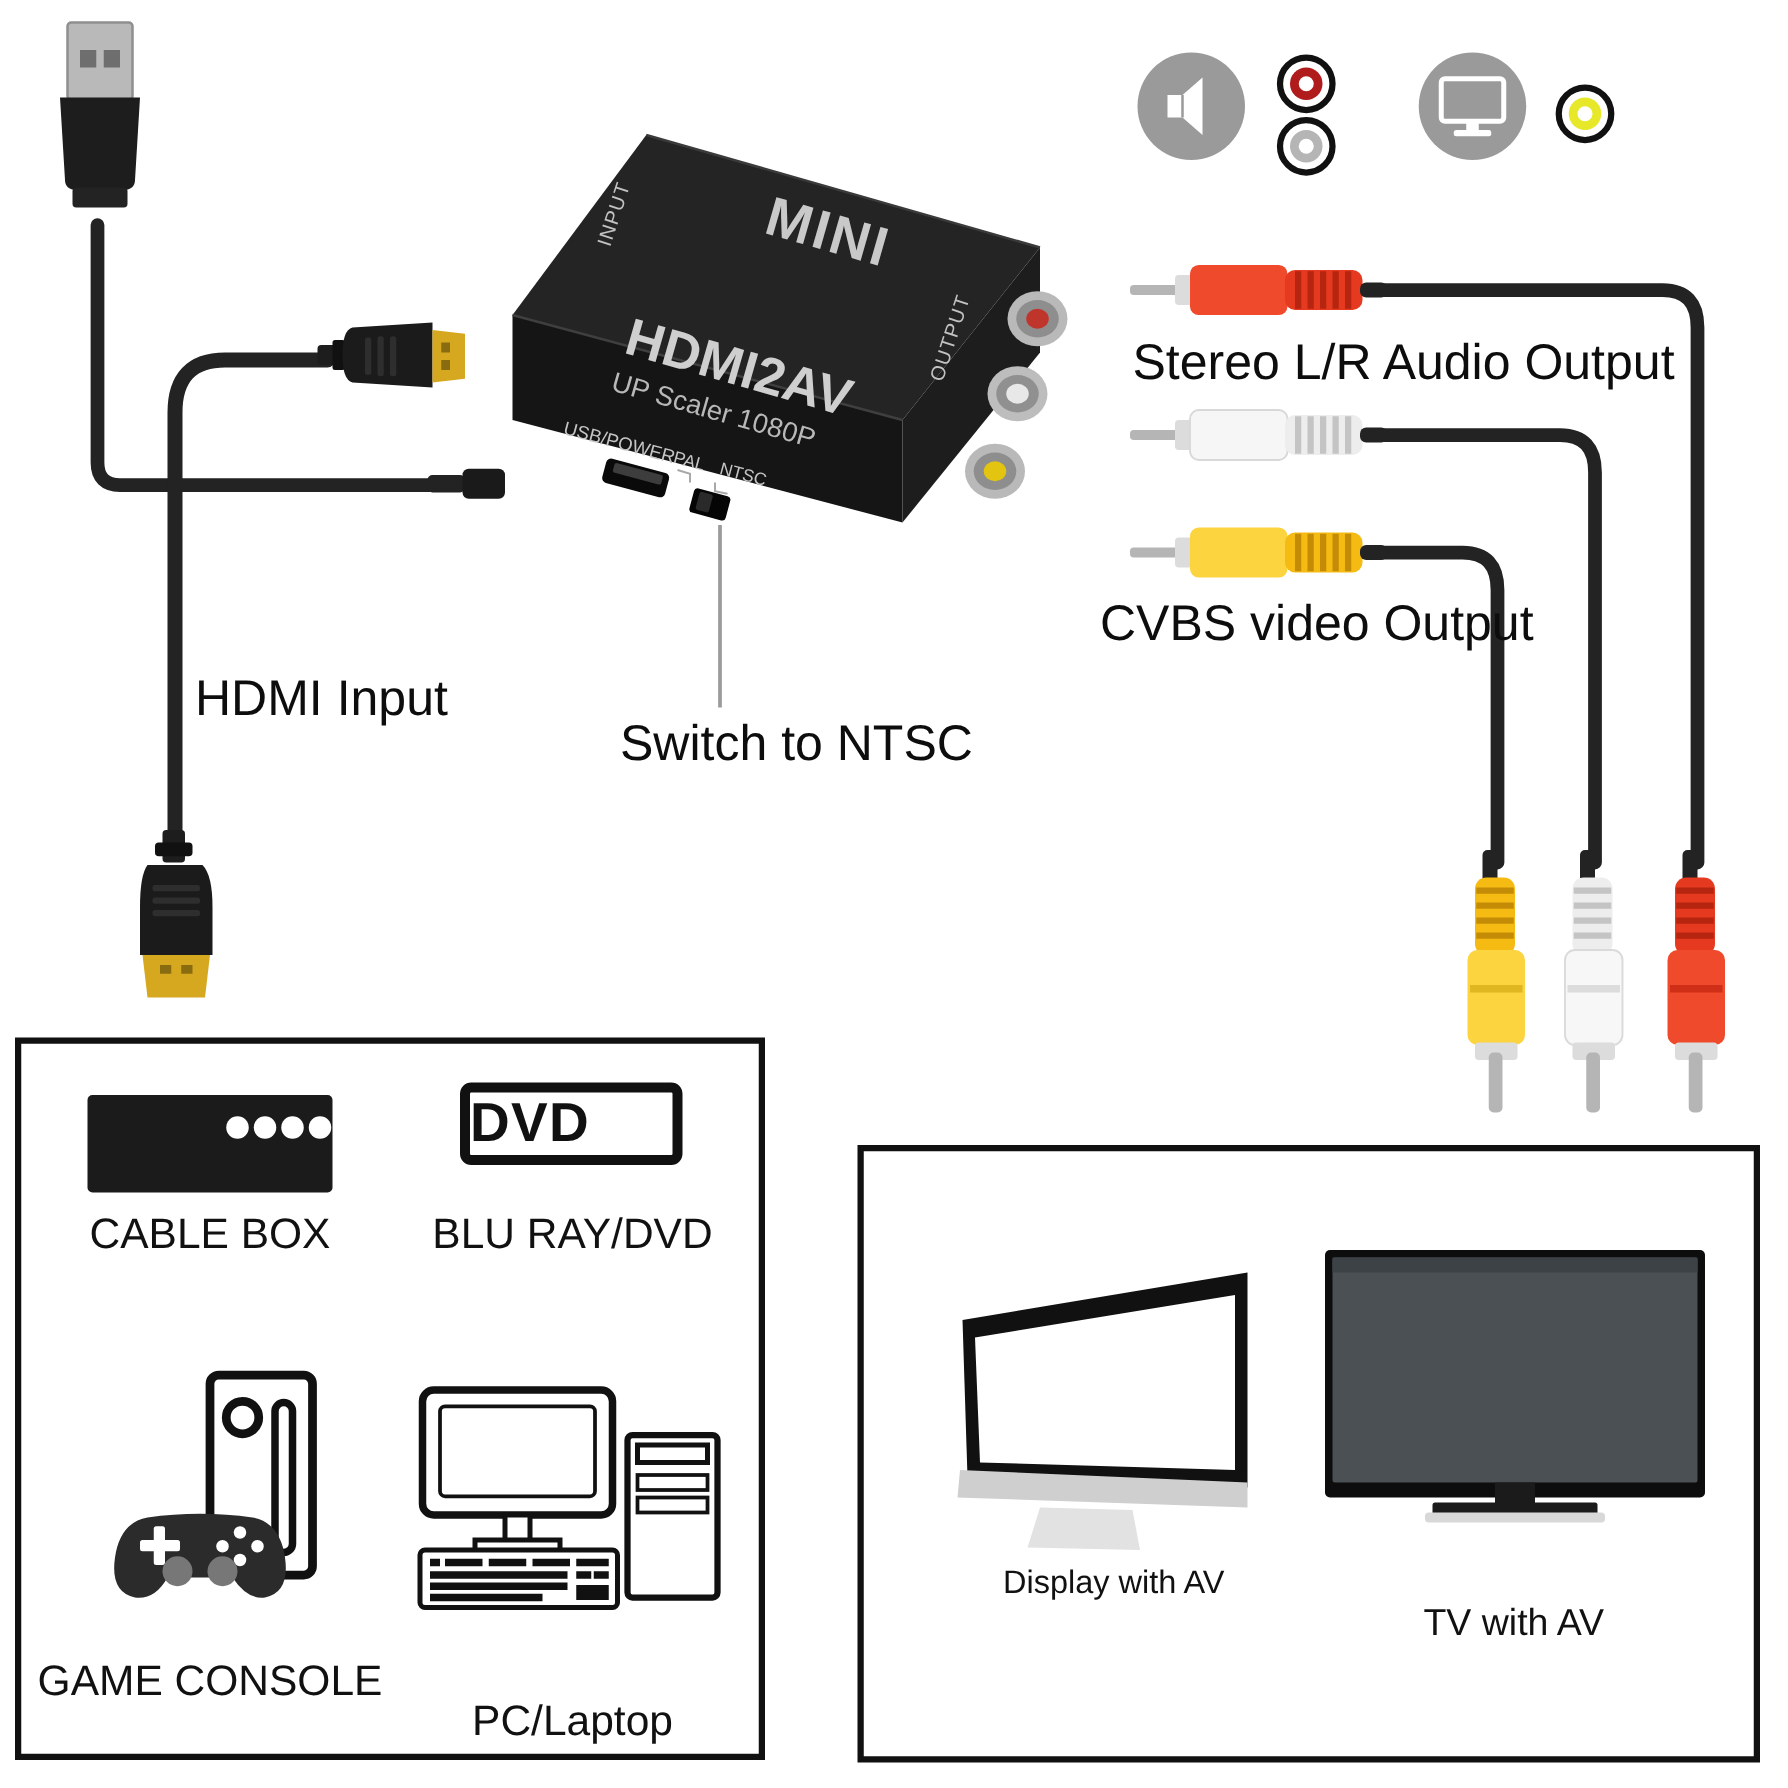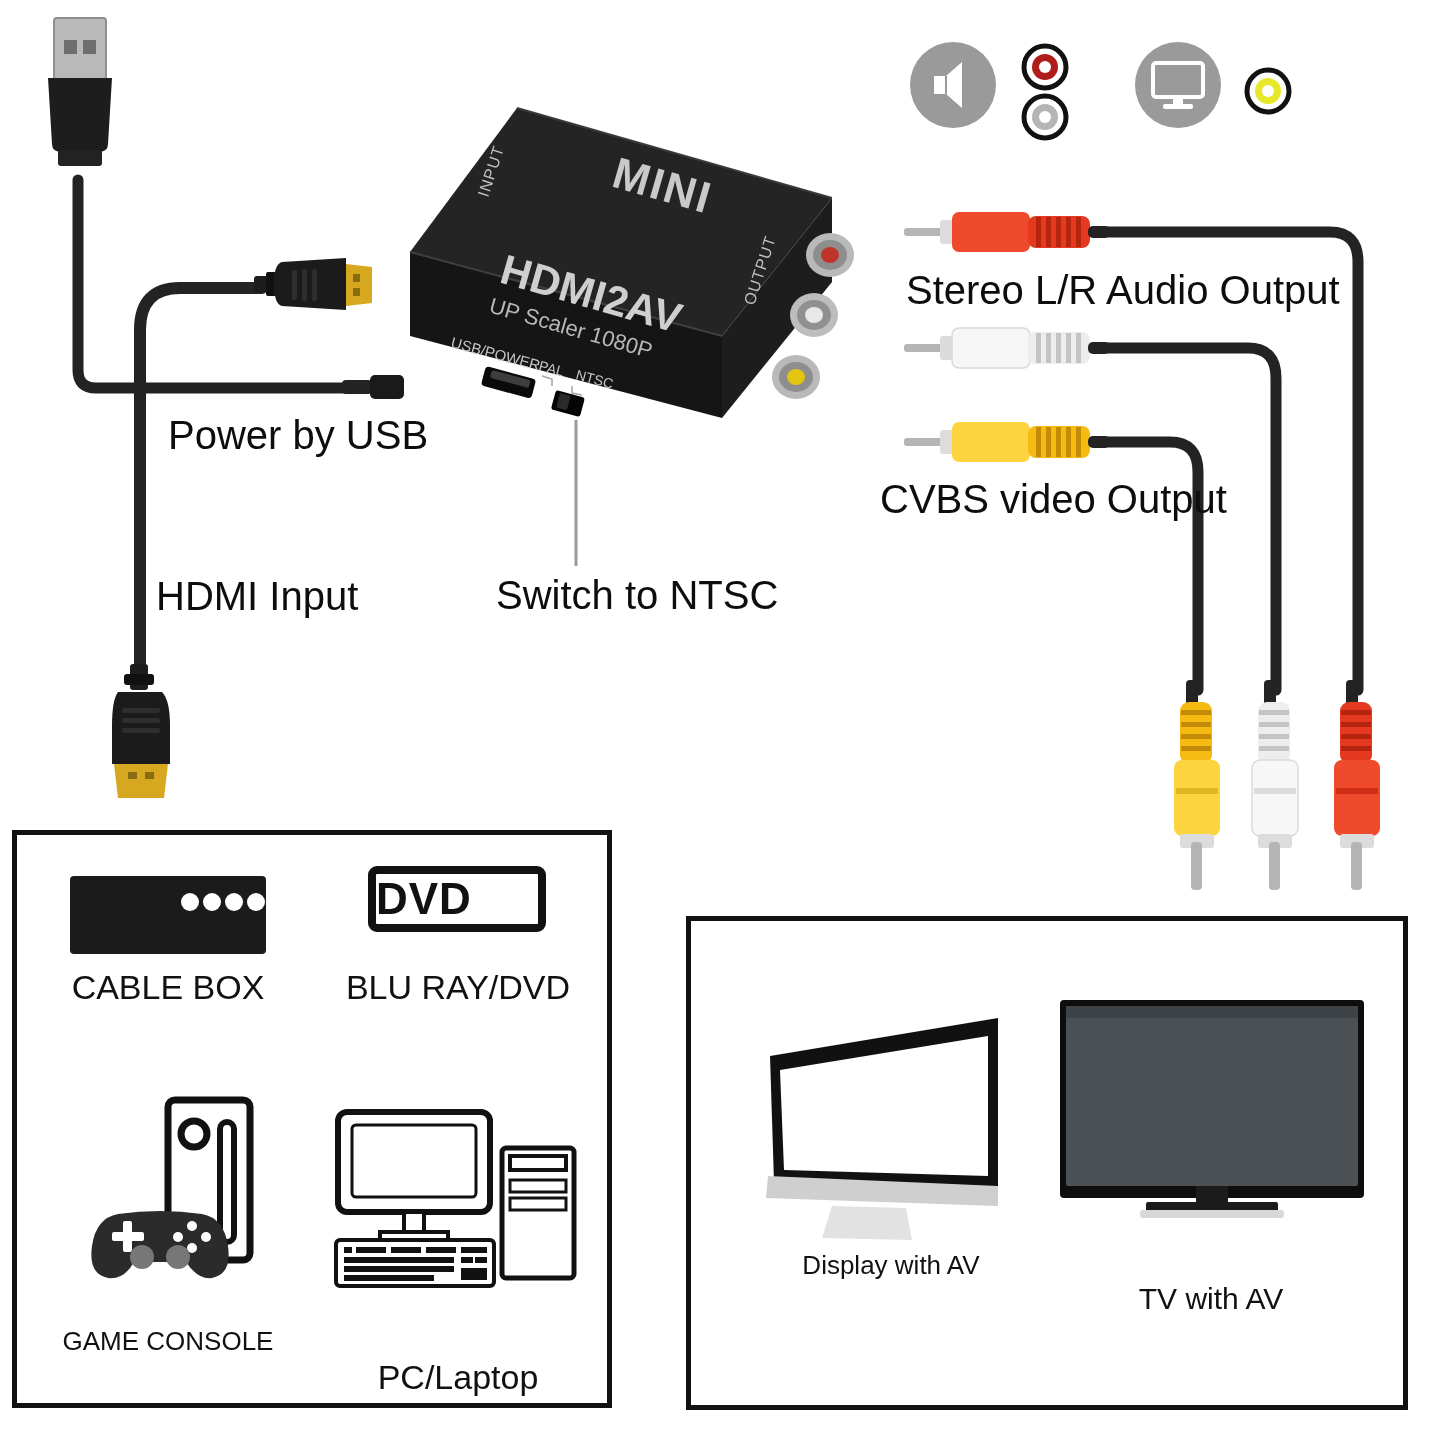--- a/index.html
+++ b/index.html
@@ -231,22 +231,21 @@
         <rect x="15" y="42" width="30" height="5"></rect>
       <rect x="15" y="54" width="30" height="5"></rect>
         <rect x="15" y="66" width="30" height="5"></rect>
     </g>
     <rect x="8" y="80" width="46" height="76" rx="8" fill="#ef4a2c"></rect>
     <rect x="10" y="108" width="42" height="6" fill="#cf2f16"></rect>
     <rect x="14" y="154" width="34" height="14" rx="3" fill="#dcdcdc"></rect>
     <rect x="25" y="162" width="11" height="48" rx="4" fill="#b5b5b5"></rect>
   </svg>
 
-  <div class="lbl" style="left:168px;top:413px;font-size:40px;">Power by USB</div>
-  <div class="lbl" style="left:156px;top:574px;font-size:40px;">HDMI Input</div>
+  <div class="lbl" style="left:156px;top:537px;font-size:40px;">HDMI Input</div>
   <div class="lbl" style="left:496px;top:573px;font-size:40px;text-align:center;">Switch to NTSC</div>
   <div class="lbl" style="left:906px;top:268px;font-size:40px;">Stereo L/R Audio Output</div>
   <div class="lbl" style="left:880px;top:477px;font-size:40px;">CVBS video Output</div>
 
   <div class="box-frame" style="left:12px;top:830px;width:600px;height:578px;"></div>
 
   <svg style="position:absolute;left:70px;top:876px;" width="196" height="80">
     <rect x="0" y="0" width="196" height="78" rx="4" fill="#1b1b1b"></rect>
     <circle cx="120" cy="26" r="9" fill="#fff"></circle>
     <circle cx="142" cy="26" r="9" fill="#fff"></circle>
@@ -268,21 +267,21 @@
     <path d="M38,118 Q16,122 12,150 Q8,178 28,182 Q44,184 54,166 L106,166 Q118,184 132,182 Q152,178 148,150 Q144,122 122,118 Q80,112 38,118 Z" fill="#2b2b2b"></path>
     <rect x="32" y="136" width="32" height="9" rx="2" fill="#fff"></rect>
     <rect x="43" y="125" width="9" height="31" rx="2" fill="#fff"></rect>
     <circle cx="112" cy="130" r="5" fill="#fff"></circle>
     <circle cx="126" cy="141" r="5" fill="#fff"></circle>
     <circle cx="112" cy="152" r="5" fill="#fff"></circle>
     <circle cx="98" cy="141" r="5" fill="#fff"></circle>
     <circle cx="62" cy="161" r="12" fill="#777"></circle>
     <circle cx="98" cy="161" r="12" fill="#777"></circle>
   </svg>
-  <div class="icon-lbl" style="left:20px;top:1326px;width:296px;font-size:26px;">GAME CONSOLE</div>
+  <div class="icon-lbl" style="left:20px;top:1326px;width:296px;font-size:34px;">GAME CONSOLE</div>
 
   <svg style="position:absolute;left:334px;top:1108px;" width="250" height="180">
     <rect x="4" y="4" width="152" height="100" rx="9" fill="#fff" stroke="#111" stroke-width="6"></rect>
     <rect x="18" y="17" width="124" height="72" rx="4" fill="#fff" stroke="#111" stroke-width="3"></rect>
     <rect x="70" y="104" width="20" height="22" fill="#fff" stroke="#111" stroke-width="4"></rect>
     <rect x="46" y="124" width="68" height="10" fill="#fff" stroke="#111" stroke-width="4"></rect>
     <rect x="2" y="132" width="158" height="46" rx="4" fill="#fff" stroke="#111" stroke-width="4"></rect>
     <g fill="#111">
       <rect x="10" y="139" width="8" height="6"></rect>
         <rect x="22" y="139" width="30" height="6"></rect>

